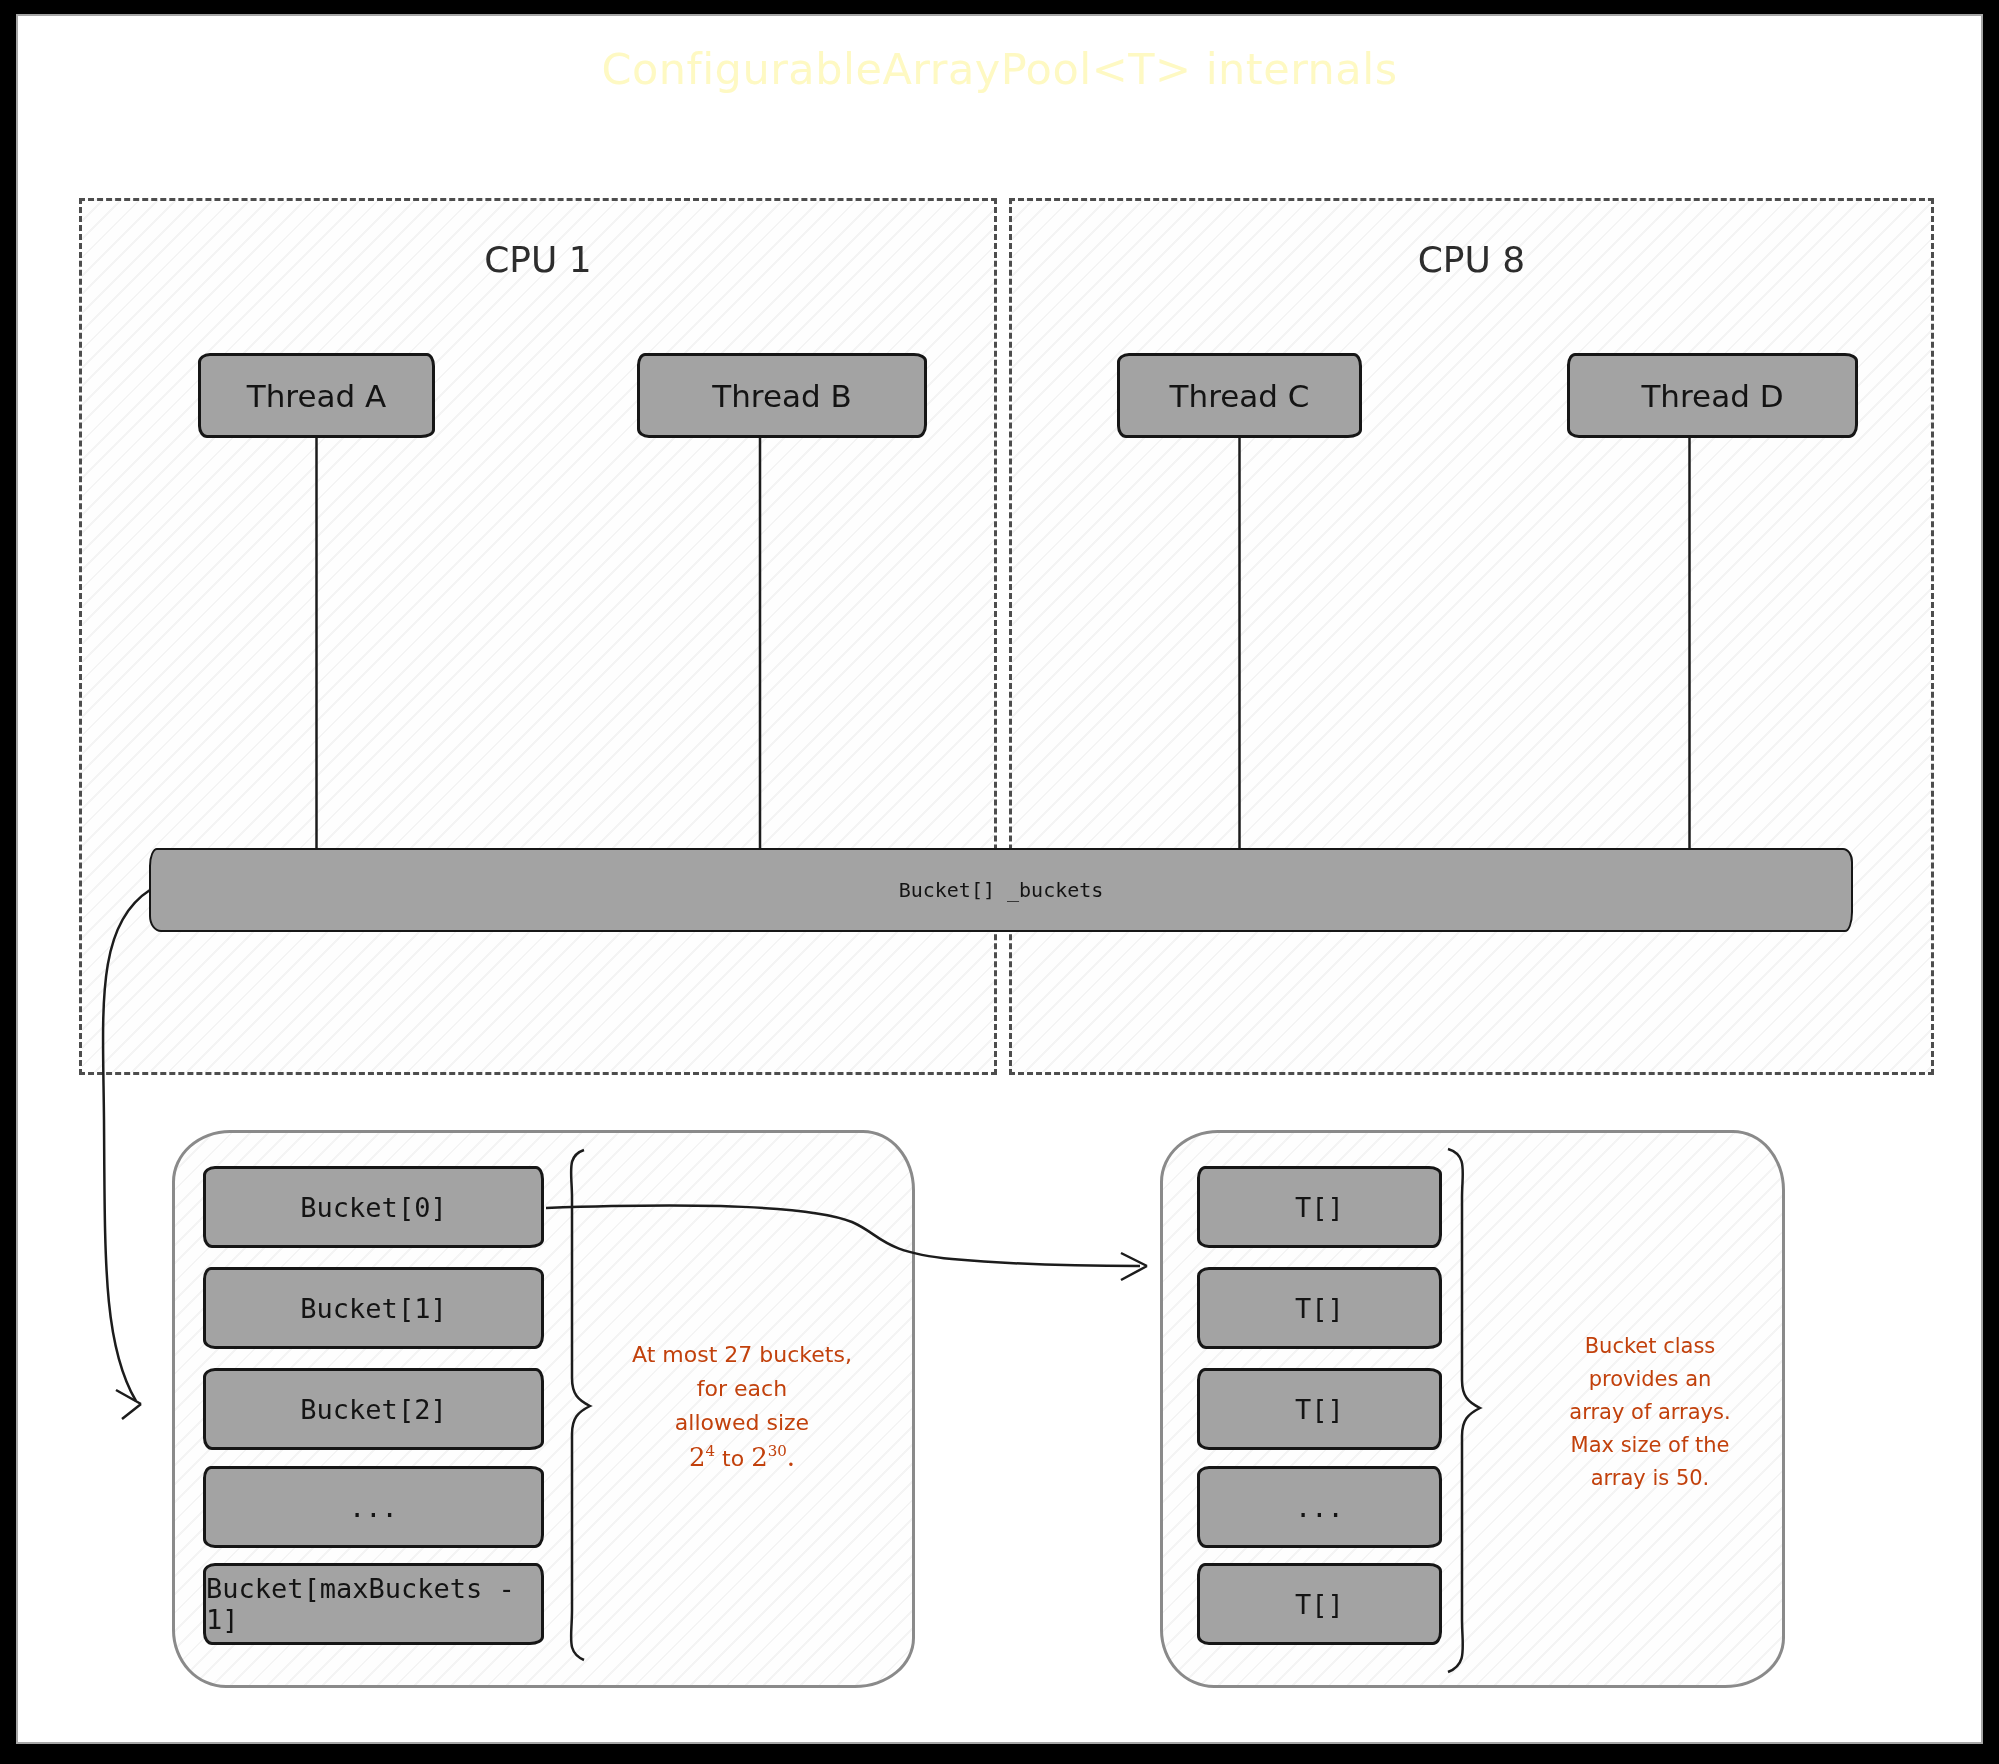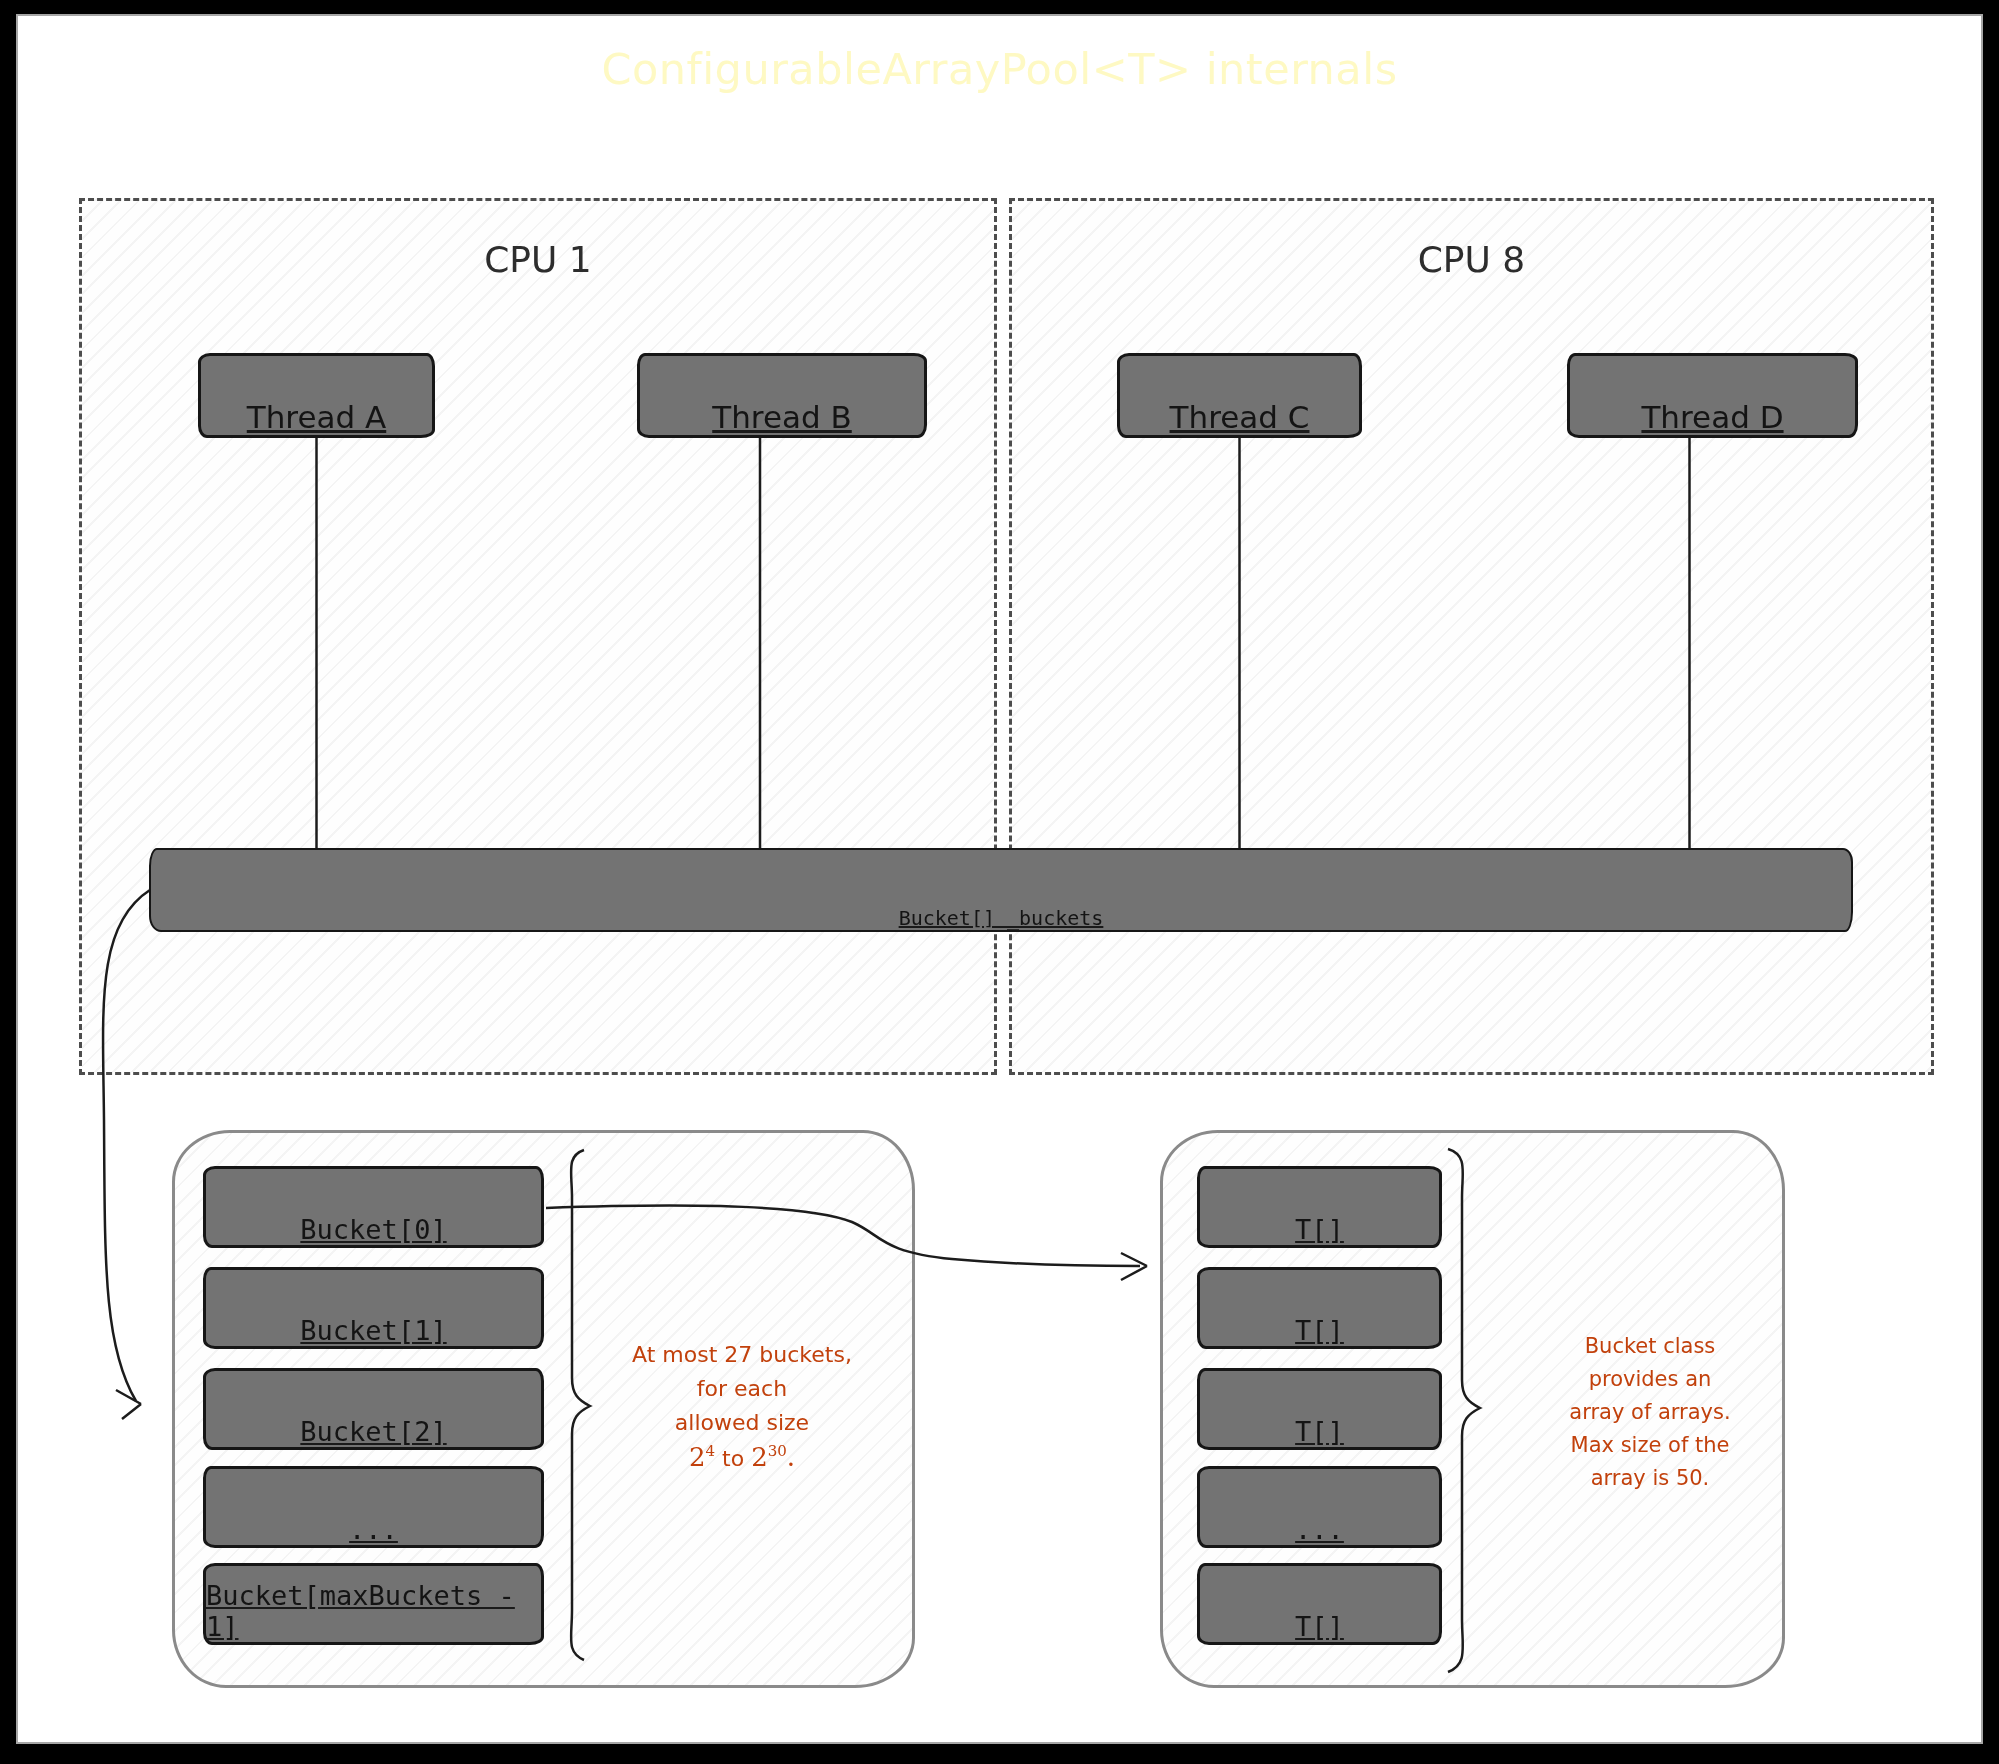--- a/index.html
+++ b/index.html
@@ -1,31 +1,31 @@
 <!DOCTYPE html>
 <html><head>
 <meta charset="utf-8">
 <style>
   html,body{margin:0;padding:0;background:#000;}
   .stage{position:relative;width:1999px;height:1764px;background:#000;overflow:hidden;
          font-family:"DejaVu Sans",sans-serif;color:#1a1a1a;}
   .sheet{position:absolute;left:16px;top:14px;right:16px;bottom:20px;background:#fff;
          border:2px solid #a6a6a6;}
-  .abs{position:absolute;text-decoration:underline;}
+  .abs{position:absolute;}
   .page-title{position:absolute;left:0;top:44px;width:100%;text-align:center;
               font-size:43px;letter-spacing:0.5px;color:#fef9c3;}
   
   .hatch{background-image:repeating-linear-gradient(135deg,rgba(60,60,60,0.05) 0px,rgba(60,60,60,0.05) 2px,rgba(0,0,0,0) 2px,rgba(0,0,0,0) 13px);
          background-color:#fefefe;}
   .cpu-region{border:3px dashed #4d4d4d;}
   .cpu-label{position:absolute;top:38px;left:0;width:100%;text-align:center;
              font-size:36px;color:#2d2d2d;}
   
-  .sketch-box{background:#737373;border:3px solid #161616;box-sizing:border-box;
-              display:flex;align-items:flex-end;justify-content:center;}
+  .sketch-box{background:#a3a3a3;border:3px solid #161616;box-sizing:border-box;
+              display:flex;align-items:center;justify-content:center;}
   .sk1{border-radius:12px 8px 14px 9px / 9px 13px 8px 12px;}
   .sk2{border-radius:8px 13px 9px 12px / 12px 8px 13px 9px;}
   .thread-label{font-size:31px;color:#141414;}
   .mono{font-family:"DejaVu Sans Mono",monospace;}
   .bar-label{font-size:20px;color:#141414;}
   .row-label{font-size:27px;color:#141414;}
   .container{border:3px solid #8a8a8a;box-sizing:border-box;
              border-radius:58px 52px 60px 54px / 52px 60px 50px 58px;}
   .note{position:absolute;text-align:center;font-size:22px;line-height:34px;color:#c2410c;}
   .note-right{font-size:21px;line-height:33px;}

